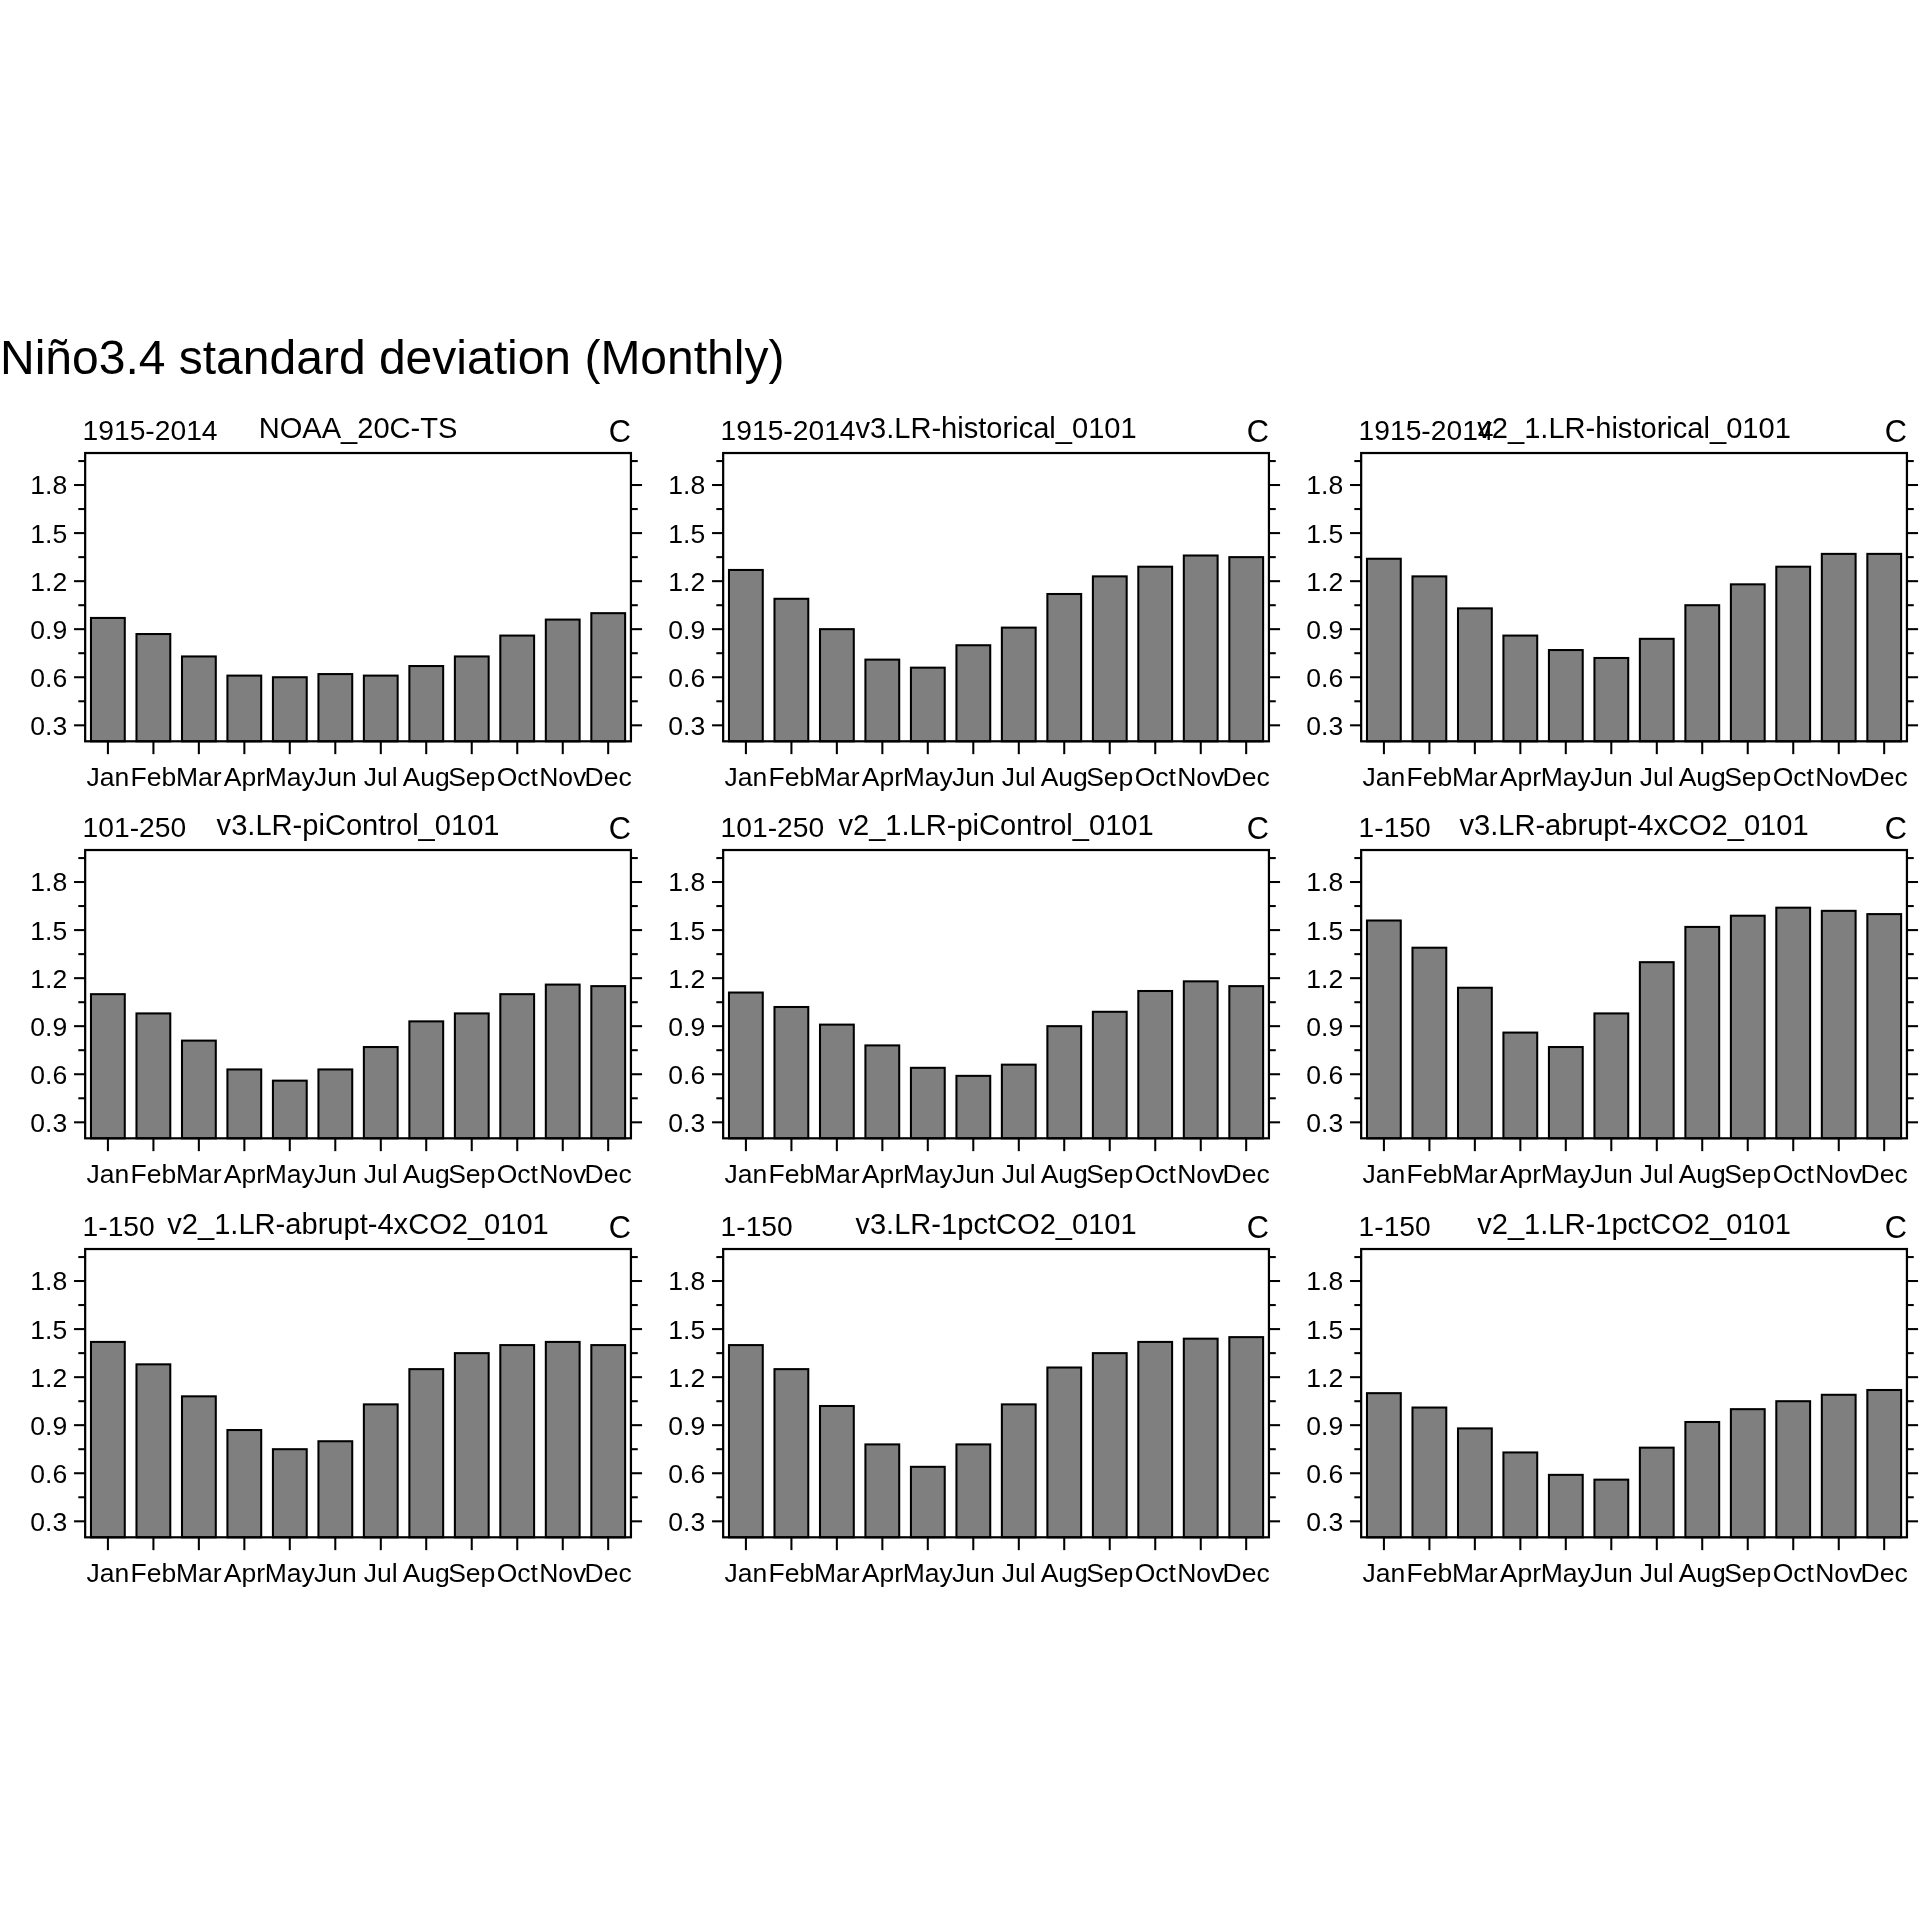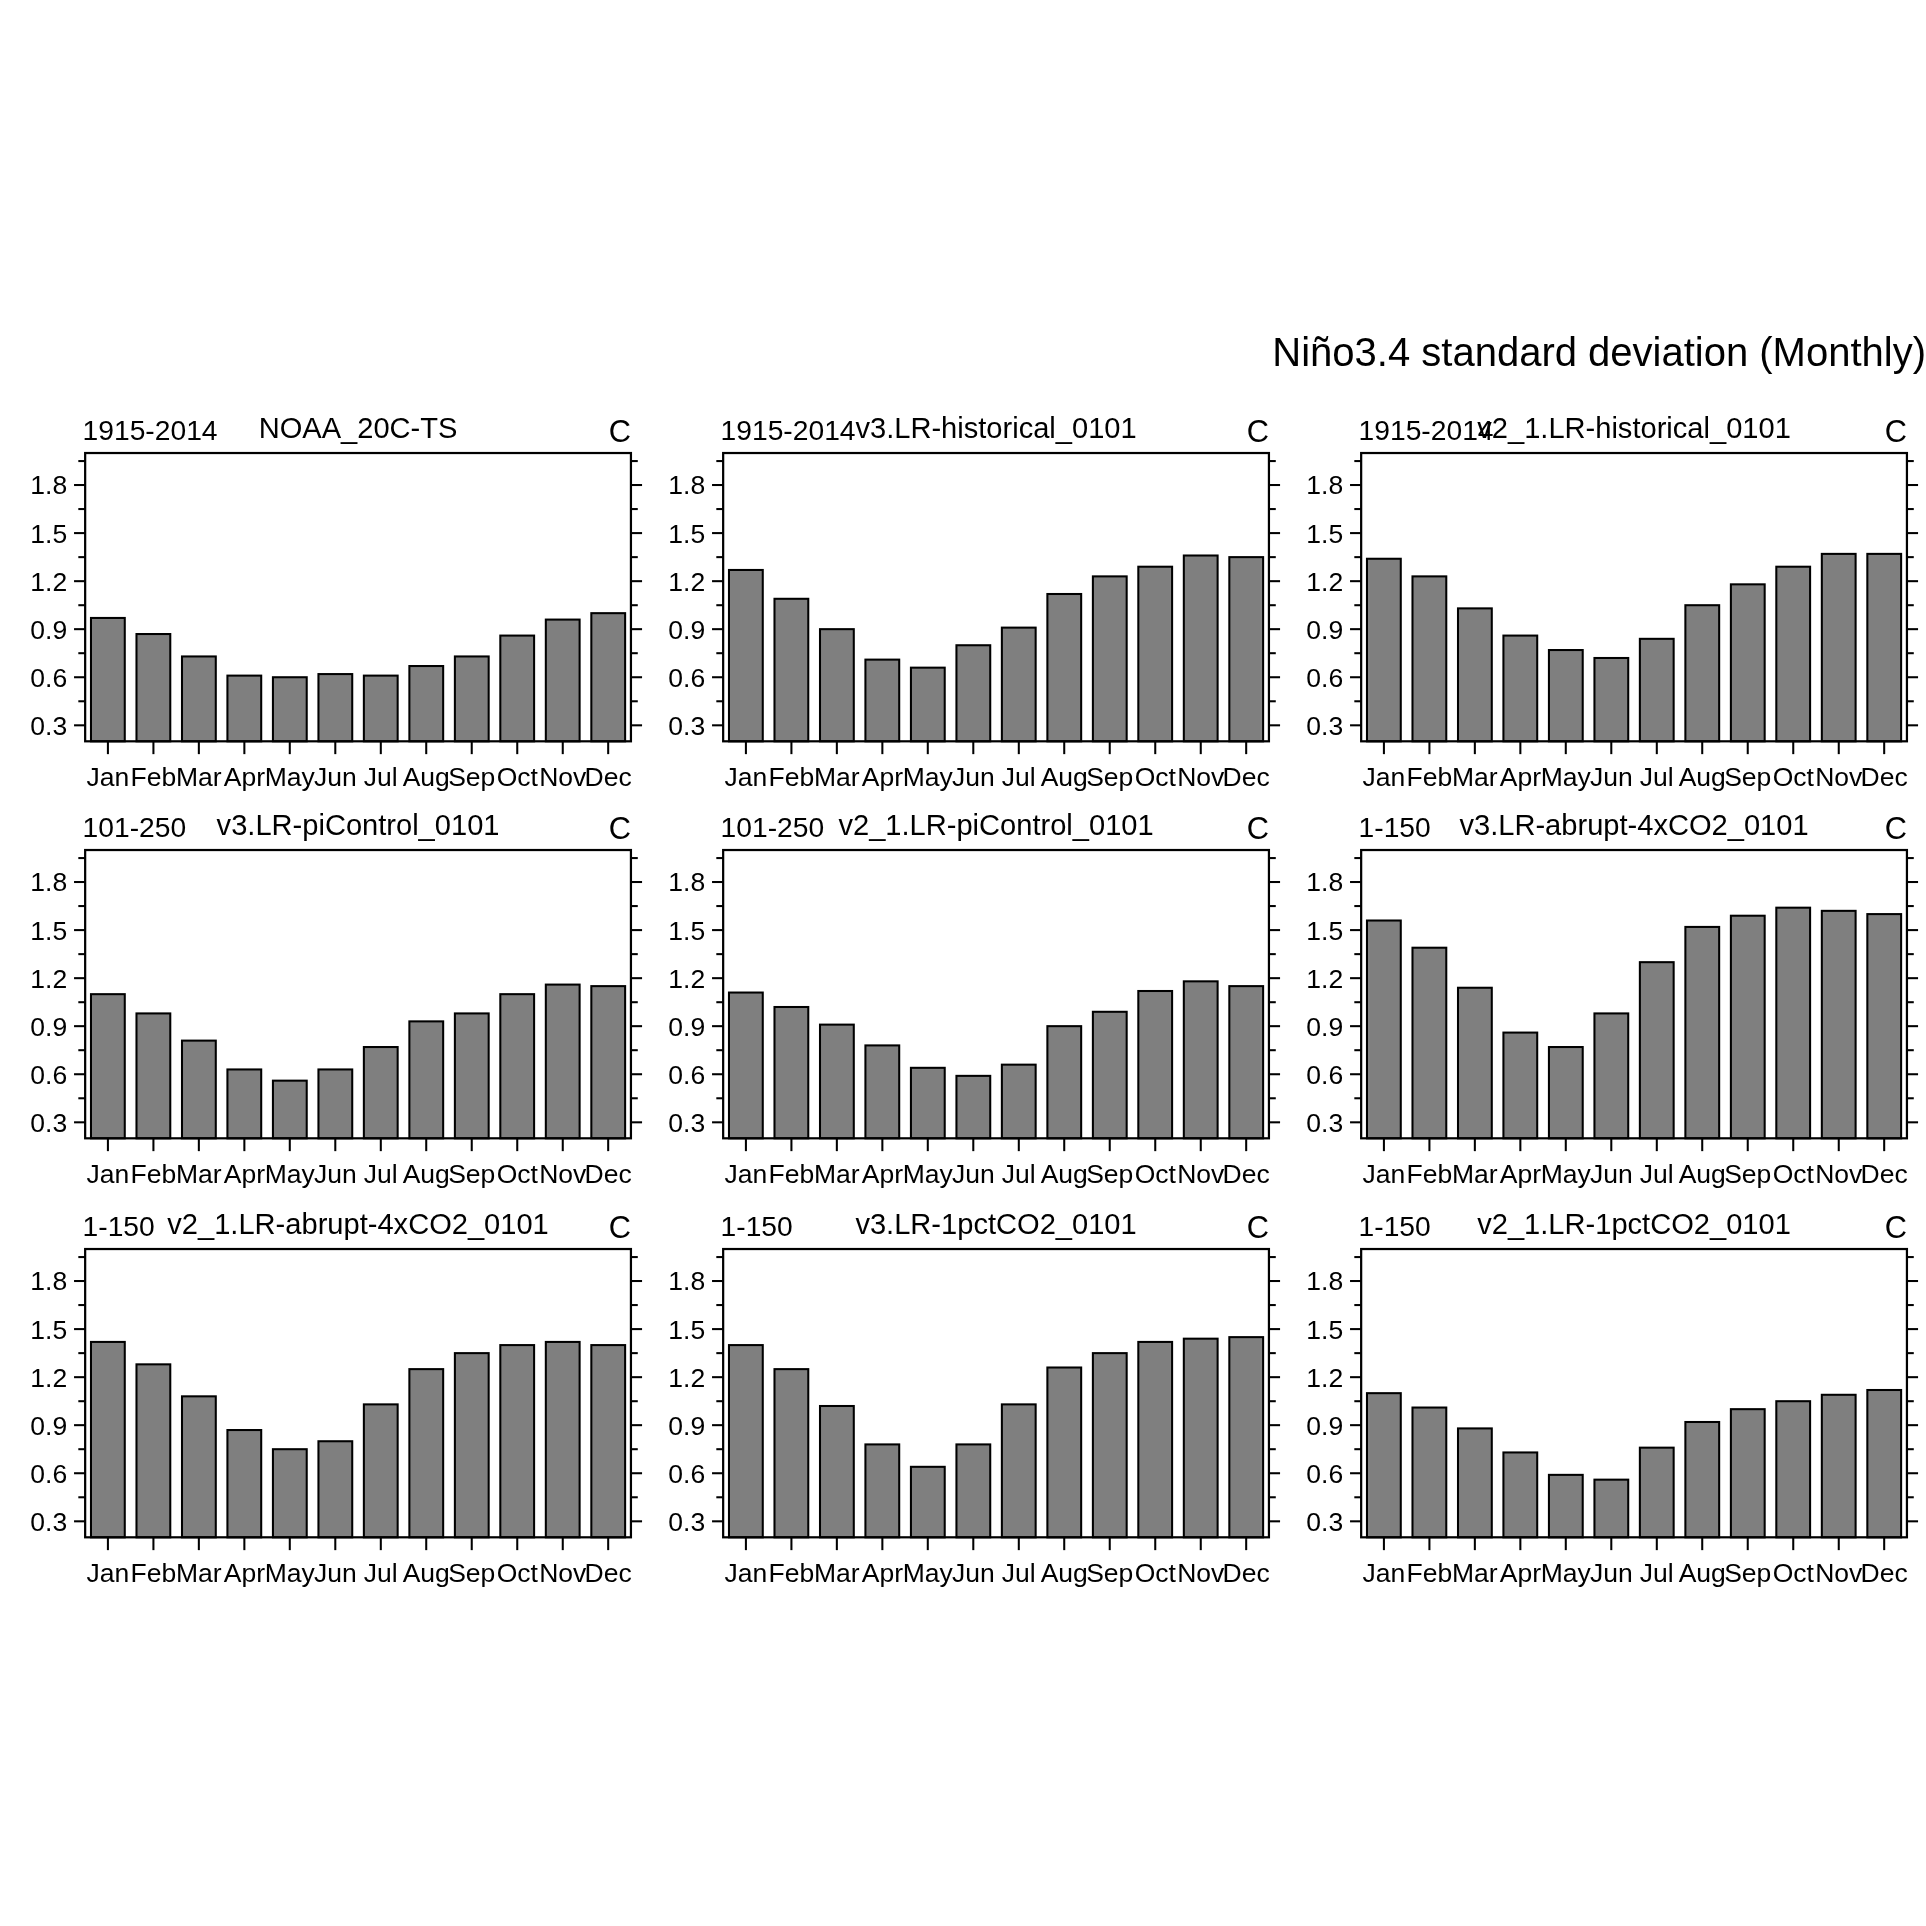--- a/index.html
+++ b/index.html
@@ -1,19 +1,19 @@
 <!DOCTYPE html>
 <html style="font-size:13.7px"><head>
 <meta charset="utf-8">
 <style>
   html,body{margin:0;padding:0;background:#ffffff;}
   body{width:1926px;height:1926px;position:relative;overflow:hidden;
        font-family:"Liberation Sans", sans-serif;color:#000;}
-  .fig-title{position:absolute;left:0;right:0;top:330px;text-align:right;
-             font-size:40px;letter-spacing:0px;}
+  .fig-title{position:absolute;left:0;right:0;top:330px;text-align:left;
+             font-size:48px;letter-spacing:0px;}
   .panel{position:absolute;}
   svg{display:block;}
   text{font-family:"Liberation Sans", sans-serif;fill:#000;}
 </style>
 </head>
 <body>
 
 <div class="fig-title">Niño3.4 standard deviation (Monthly)</div>
 <div id="panels">
     <div class="panel" style="left: 20.5px; top: 410px;">

